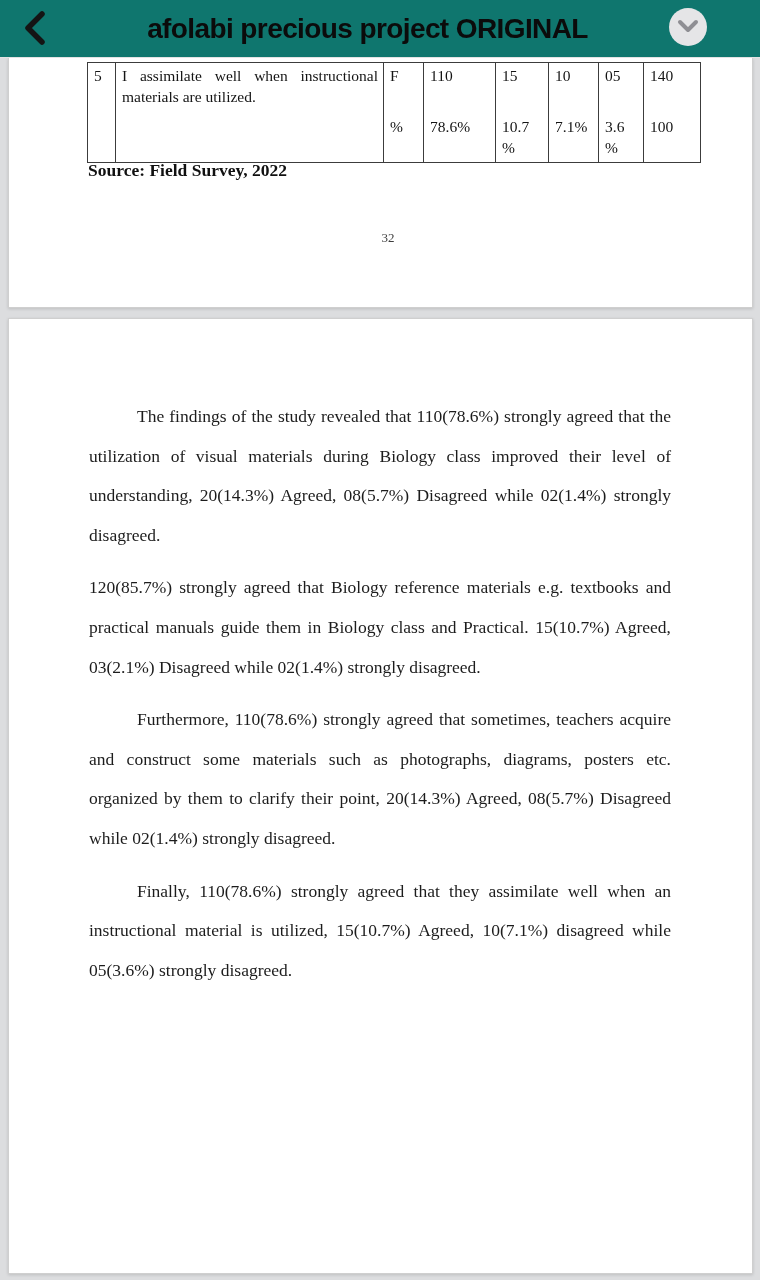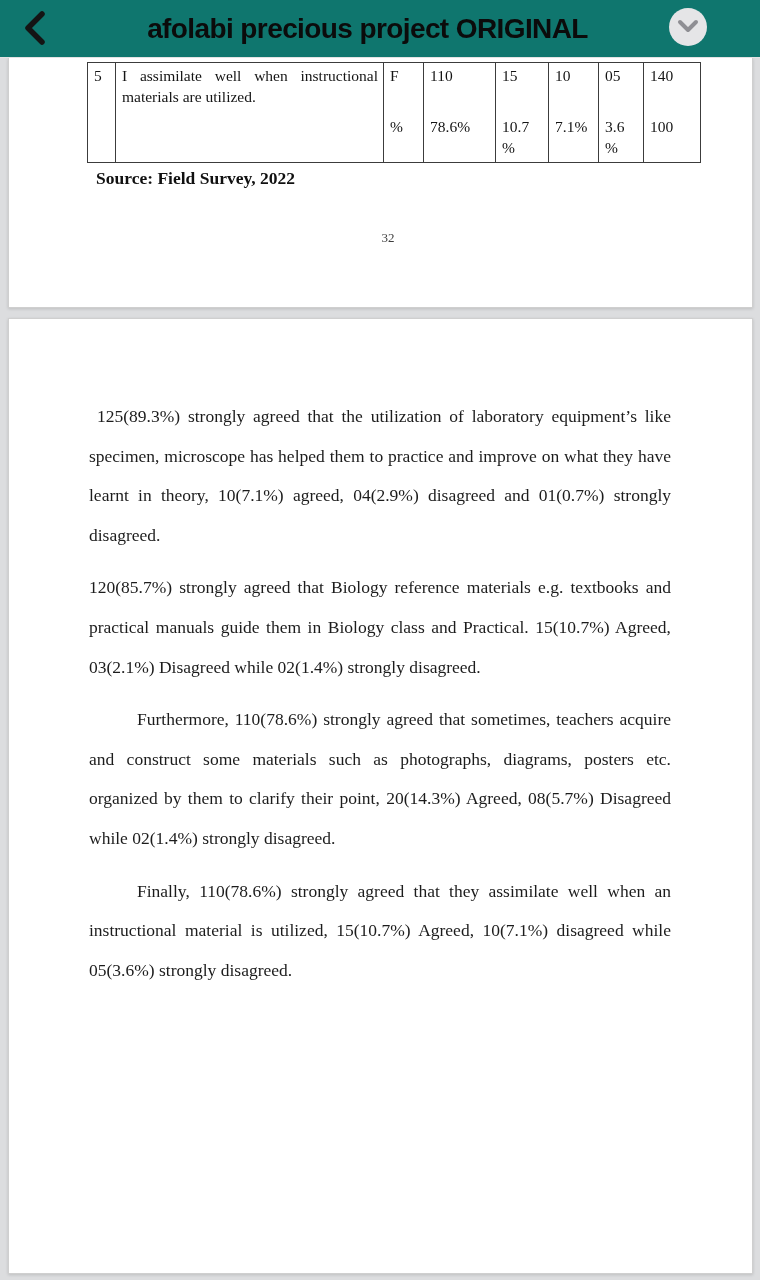--- a/index.html
+++ b/index.html
@@ -64,21 +64,21 @@
     padding: 2px 5px 4px 6px;
     color: #141414;
     height: 97px;
     overflow: hidden;
   }
   .survey-table td.statement { text-align: justify; }
   .cell-bot { margin-top: 30px; }
 
   .source-line {
     position: absolute; left: 79px; top: 102px;
-    margin: 8px;
+    margin: 0;
     font-weight: 700; font-size: 17.5px; color: #101010;
   }
   .pagenum {
     position: absolute; left: 0; width: 100%;
     text-align: center;
     font-size: 13px; color: #3d3d3d;
     margin: 0;
     padding-left: 15px;
   }
   .pagenum-32 { top: 172px; }
@@ -162,20 +162,20 @@
         </td>
       </tr>
     </tbody>
       </table>
     <p class="source-line">Source: Field Survey, 2022</p>
     <div class="pagenum pagenum-32">32</div>
   </div>
 
   <div class="page page-33">
     <div class="bodytext">
-      <p class="tiny">125(89.3%) strongly agreed that the utilization of laboratory equipment’s like specimen, microscope has helped them to practice and improve on what they have learnt in theory, 10(7.1%) agreed, 04(2.9%) disagreed and 01(0.7%) strongly disagreed.</p>
+      <p class="indent">The findings of the study revealed that 110(78.6%) strongly agreed that the utilization of visual materials during Biology class improved their level of understanding, 20(14.3%) Agreed, 08(5.7%) Disagreed while 02(1.4%) strongly disagreed.</p>
       <p>120(85.7%) strongly agreed that Biology reference materials e.g. textbooks and practical manuals guide them in Biology class and Practical. 15(10.7%) Agreed, 03(2.1%) Disagreed while 02(1.4%) strongly disagreed.</p>
       <p class="indent">Furthermore, 110(78.6%) strongly agreed that sometimes, teachers acquire and construct some materials such as photographs, diagrams, posters etc. organized by them to clarify their point, 20(14.3%) Agreed, 08(5.7%) Disagreed while 02(1.4%) strongly disagreed.</p>
       <p class="indent">Finally, 110(78.6%) strongly agreed that they assimilate well when an instructional material is utilized, 15(10.7%) Agreed, 10(7.1%) disagreed while 05(3.6%) strongly disagreed.</p>
     </div>
   </div>
 
 </div>
 
 </body></html>

